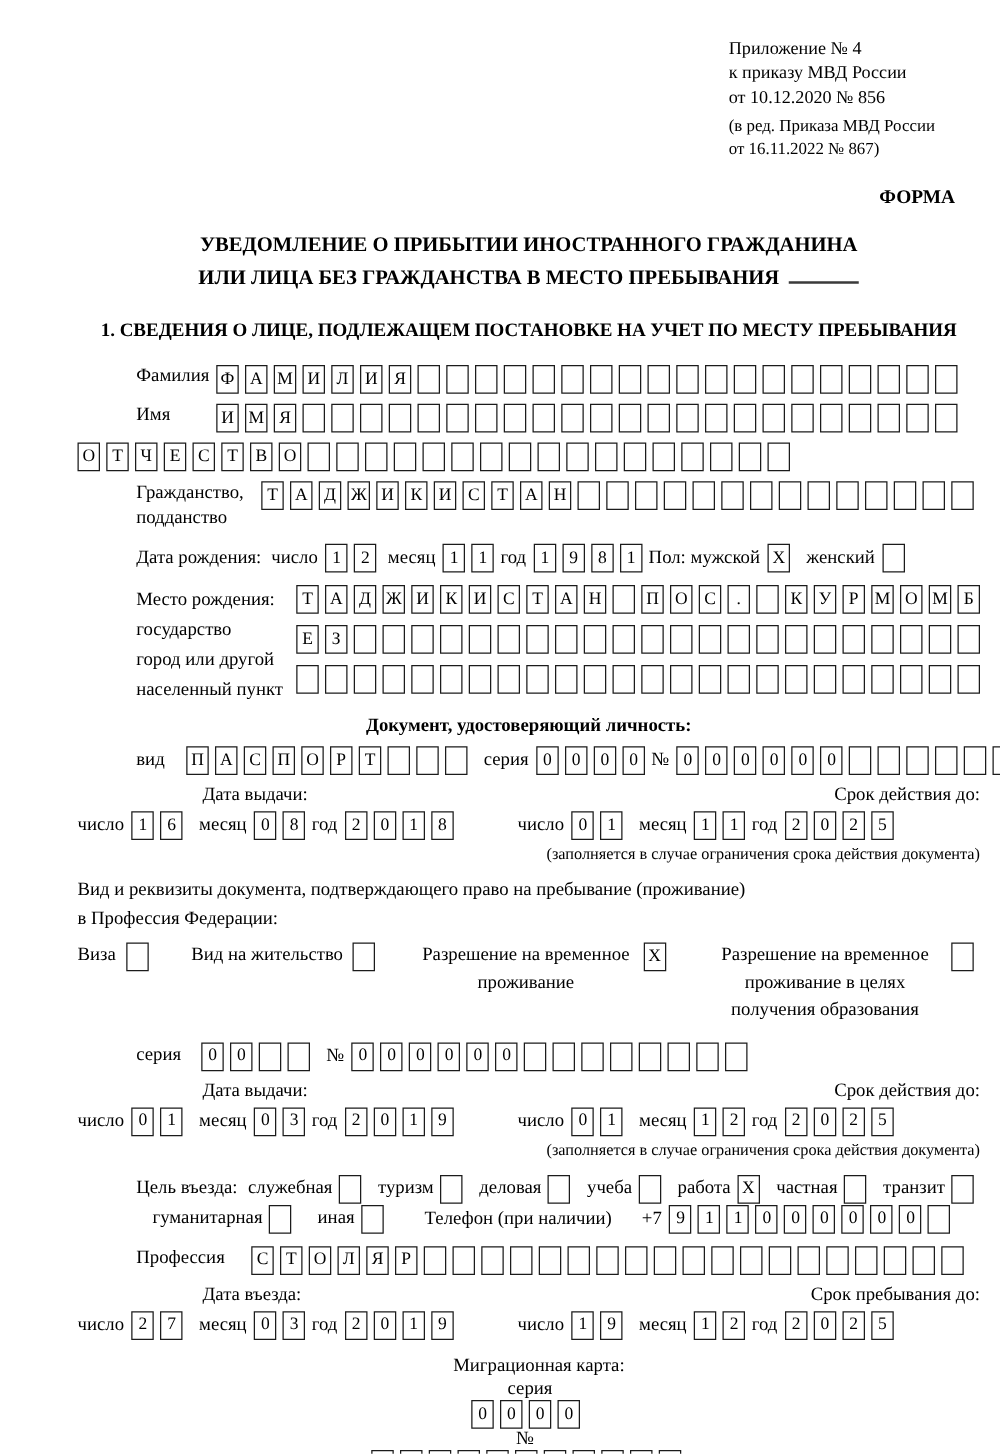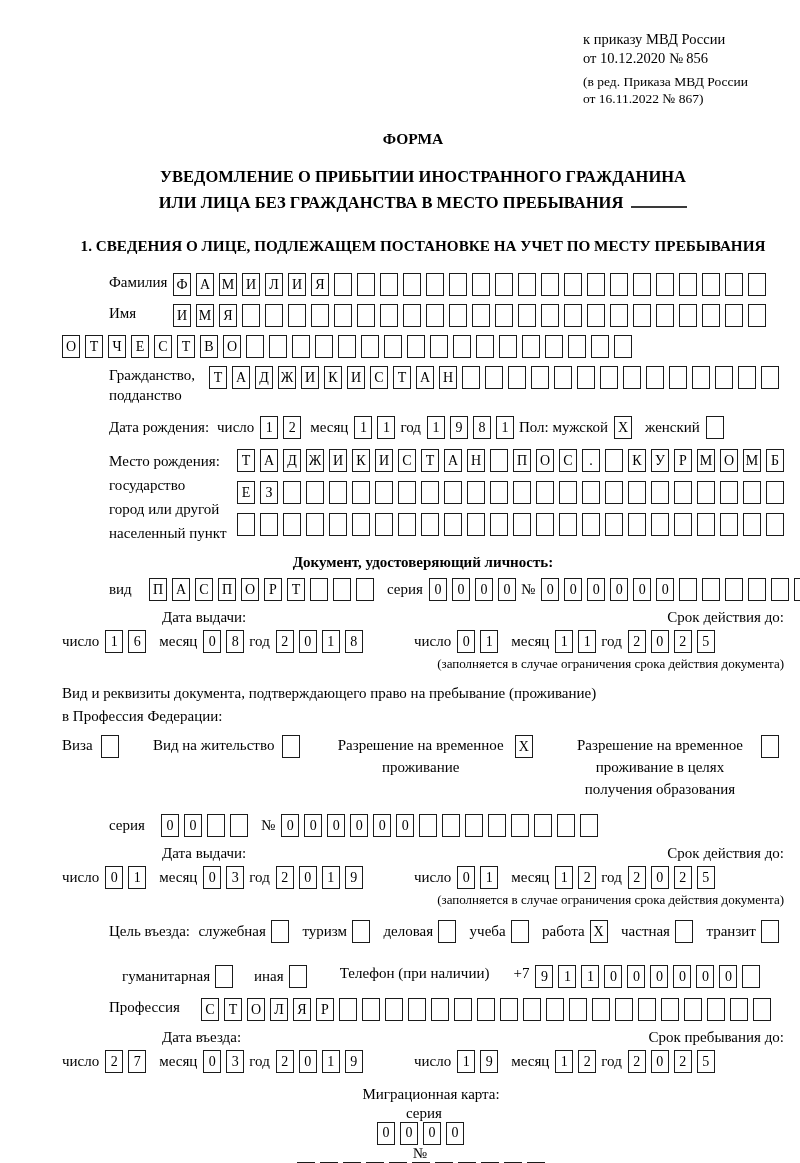--- a/index.html
+++ b/index.html
@@ -6,21 +6,21 @@
   html,body { margin:0; padding:0; }
   body {
     width:800px; height:1163px; background:#ffffff; color:#000;
     font-family:"Liberation Serif", "DejaVu Serif", serif;
     overflow:hidden;
   }
   .page { padding:30px 16px 0 62px; width:800px; }
 
   .appendix { margin-left:521px; font-size:14.5px; line-height:1.34; }
   .amendment { margin-left:521px; font-size:13.5px; line-height:1.3; margin-top:4px; }
-  .form-label { text-align:center; padding-right:20px; font-weight:bold; font-size:15.5px; margin-top:22px; }
+  .form-label { text-align:right; padding-right:20px; font-weight:bold; font-size:15.5px; margin-top:22px; }
 
   .title { margin-top:16px; text-align:center; font-weight:bold; font-size:16.5px; line-height:1.55; }
   .uline { display:inline-block; width:56px; border-bottom:2px solid #3a3a3a; height:12px; margin-left:8px; }
 
   .sec-head { margin-top:22px; font-weight:bold; font-size:15.2px; text-align:center; }
 
   .frow { display:flex; align-items:flex-start; margin-top:8px; }
   .flabel { font-size:15px; line-height:1.3; flex:none;margin-left:47px; }
   .sub { font-size:15px; line-height:1.3; }
 
@@ -52,32 +52,33 @@
   .opts { display:flex; justify-content:space-between; align-items:flex-start; margin-top:8px; }
   .opt { display:flex; align-items:flex-start; }
   .opt-label { font-size:15px; line-height:1.45; margin-right:8px; }
   .opt-label.c { text-align:center; }
   .w170 { max-width:172px; } .w185 { max-width:186px; }
 
   .purline { display:flex; justify-content:space-between; align-items:center; margin-top:12px; }
   .purpose { display:flex; align-items:center; }
   .purpose .opt-label { margin-right:5px; }
 
-  .ph-line { display:flex; margin-top:22px; padding-left:60px; }
+  .ph-line { display:flex; align-items:center; margin-top:1px; padding-left:60px; }
   .ph-label { font-size:15px; }
 
   .rep { display:flex; align-items:flex-start; margin-top:8px; }
   .rep-label { width:128px; flex:none; font-size:15px; line-height:1.55; }
 </style>
 </head>
 <body>
 
 <div class="page">
 
   <div class="appendix">
+    <div>Приложение № 4</div>
     <div>к приказу МВД России</div>
     <div>от 10.12.2020 № 856</div>
   </div>
   <div class="amendment">
     <div>(в ред. Приказа МВД России</div>
     <div>от 16.11.2022 № 867)</div>
   </div>
   <div class="form-label">ФОРМА</div>
 
   <div class="title">

